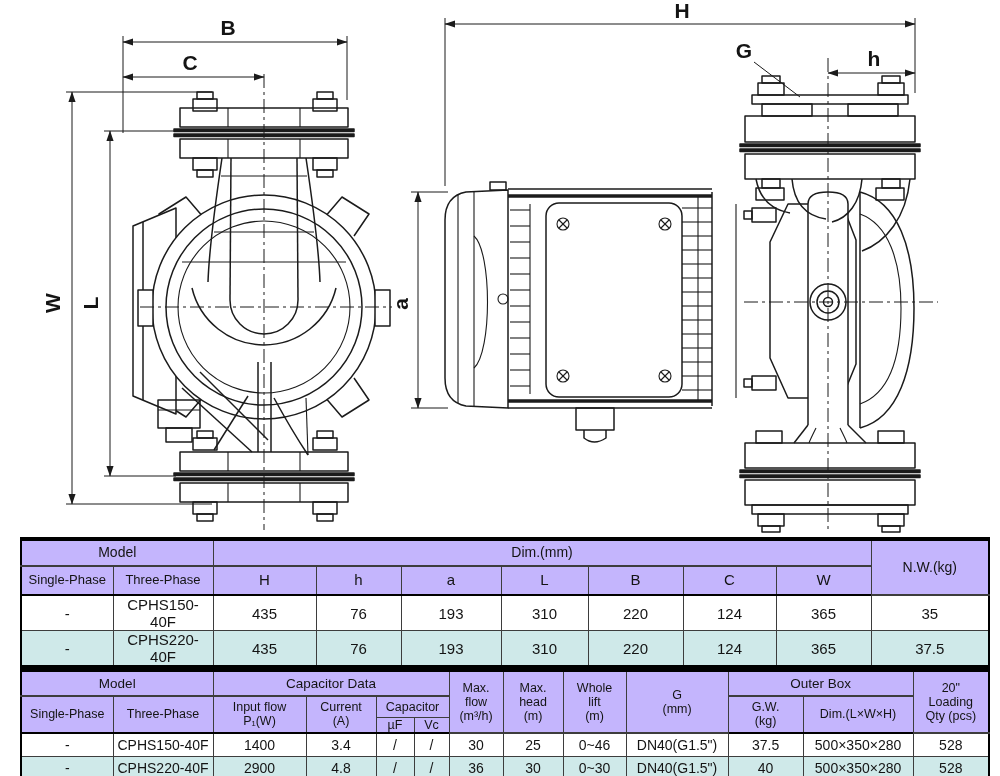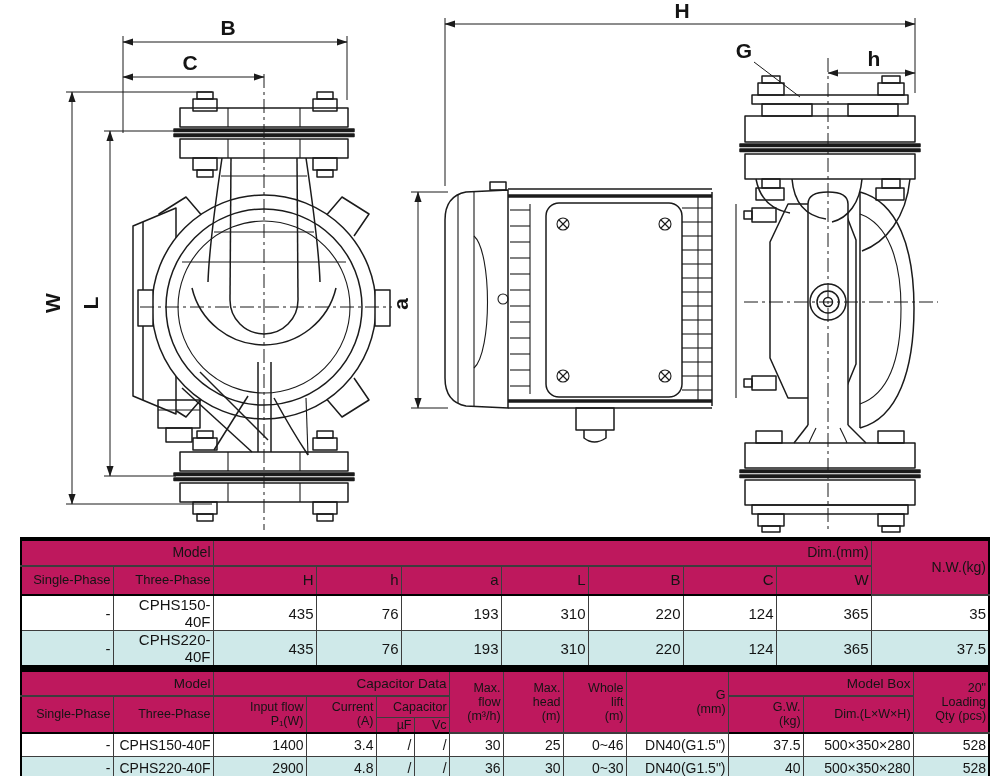--- a/index.html
+++ b/index.html
@@ -1,21 +1,21 @@
 <!DOCTYPE html>
 <html><head>
 <meta charset="utf-8">
 <style>
   html,body{margin:0;padding:0;background:#ffffff;}
   .sheet{position:relative;width:1000px;height:776px;background:#fff;overflow:hidden;
          font-family:"Liberation Sans",sans-serif;color:#141414;}
   .drawing{position:absolute;top:0;left:0;width:1000px;height:535px;}
 
   .spec-table{position:absolute;left:20px;width:968px;border-collapse:collapse;table-layout:fixed;
-              background:#be185d;text-align:right;}
+              background:#c4b5fd;text-align:center;}
   .spec-table,.spec-table th,.spec-table td{border:1px solid #3d3d3d;}
   .spec-table{border:2px solid #000;border-top:4px solid #000;border-bottom:3px solid #000;}
   .spec-table th{font-weight:normal;font-size:13px;padding:0 2px;line-height:1.12;vertical-align:middle;}
   .spec-table td{font-size:15px;padding:0 2px;vertical-align:middle;}
   .spec-table thead tr:first-child th{border-bottom-width:2px;}
   .spec-table tbody tr:first-child td{border-top:2px solid #000;}
   .spec-table tbody tr.row-a{background:#ffffff;}
   .spec-table tbody tr.row-b{background:#cfe9e9;}
   .pre{white-space:pre-line;margin-left:32px;}
   .t1{top:537px;}
@@ -423,21 +423,21 @@
 flow
 (m³/h)</th>
         <th rowspan="3" class="pre">Max.
 head
 (m)</th>
         <th rowspan="3" class="pre">Whole
 lift
 (m)</th>
         <th rowspan="3" class="pre">G
 (mm)</th>
-        <th colspan="2" class="grp">Model Box</th>
+        <th colspan="2" class="grp">Outer Box</th>
         <th rowspan="3" class="pre">20"
 Loading
 Qty (pcs)</th>
       </tr>
       <tr class="h2">
         <th rowspan="2">Single-Phase</th>
         <th rowspan="2">Three-Phase</th>
         <th rowspan="2" class="pre">Input flow
 P₁(W)</th>
         <th rowspan="2" class="pre">Current

